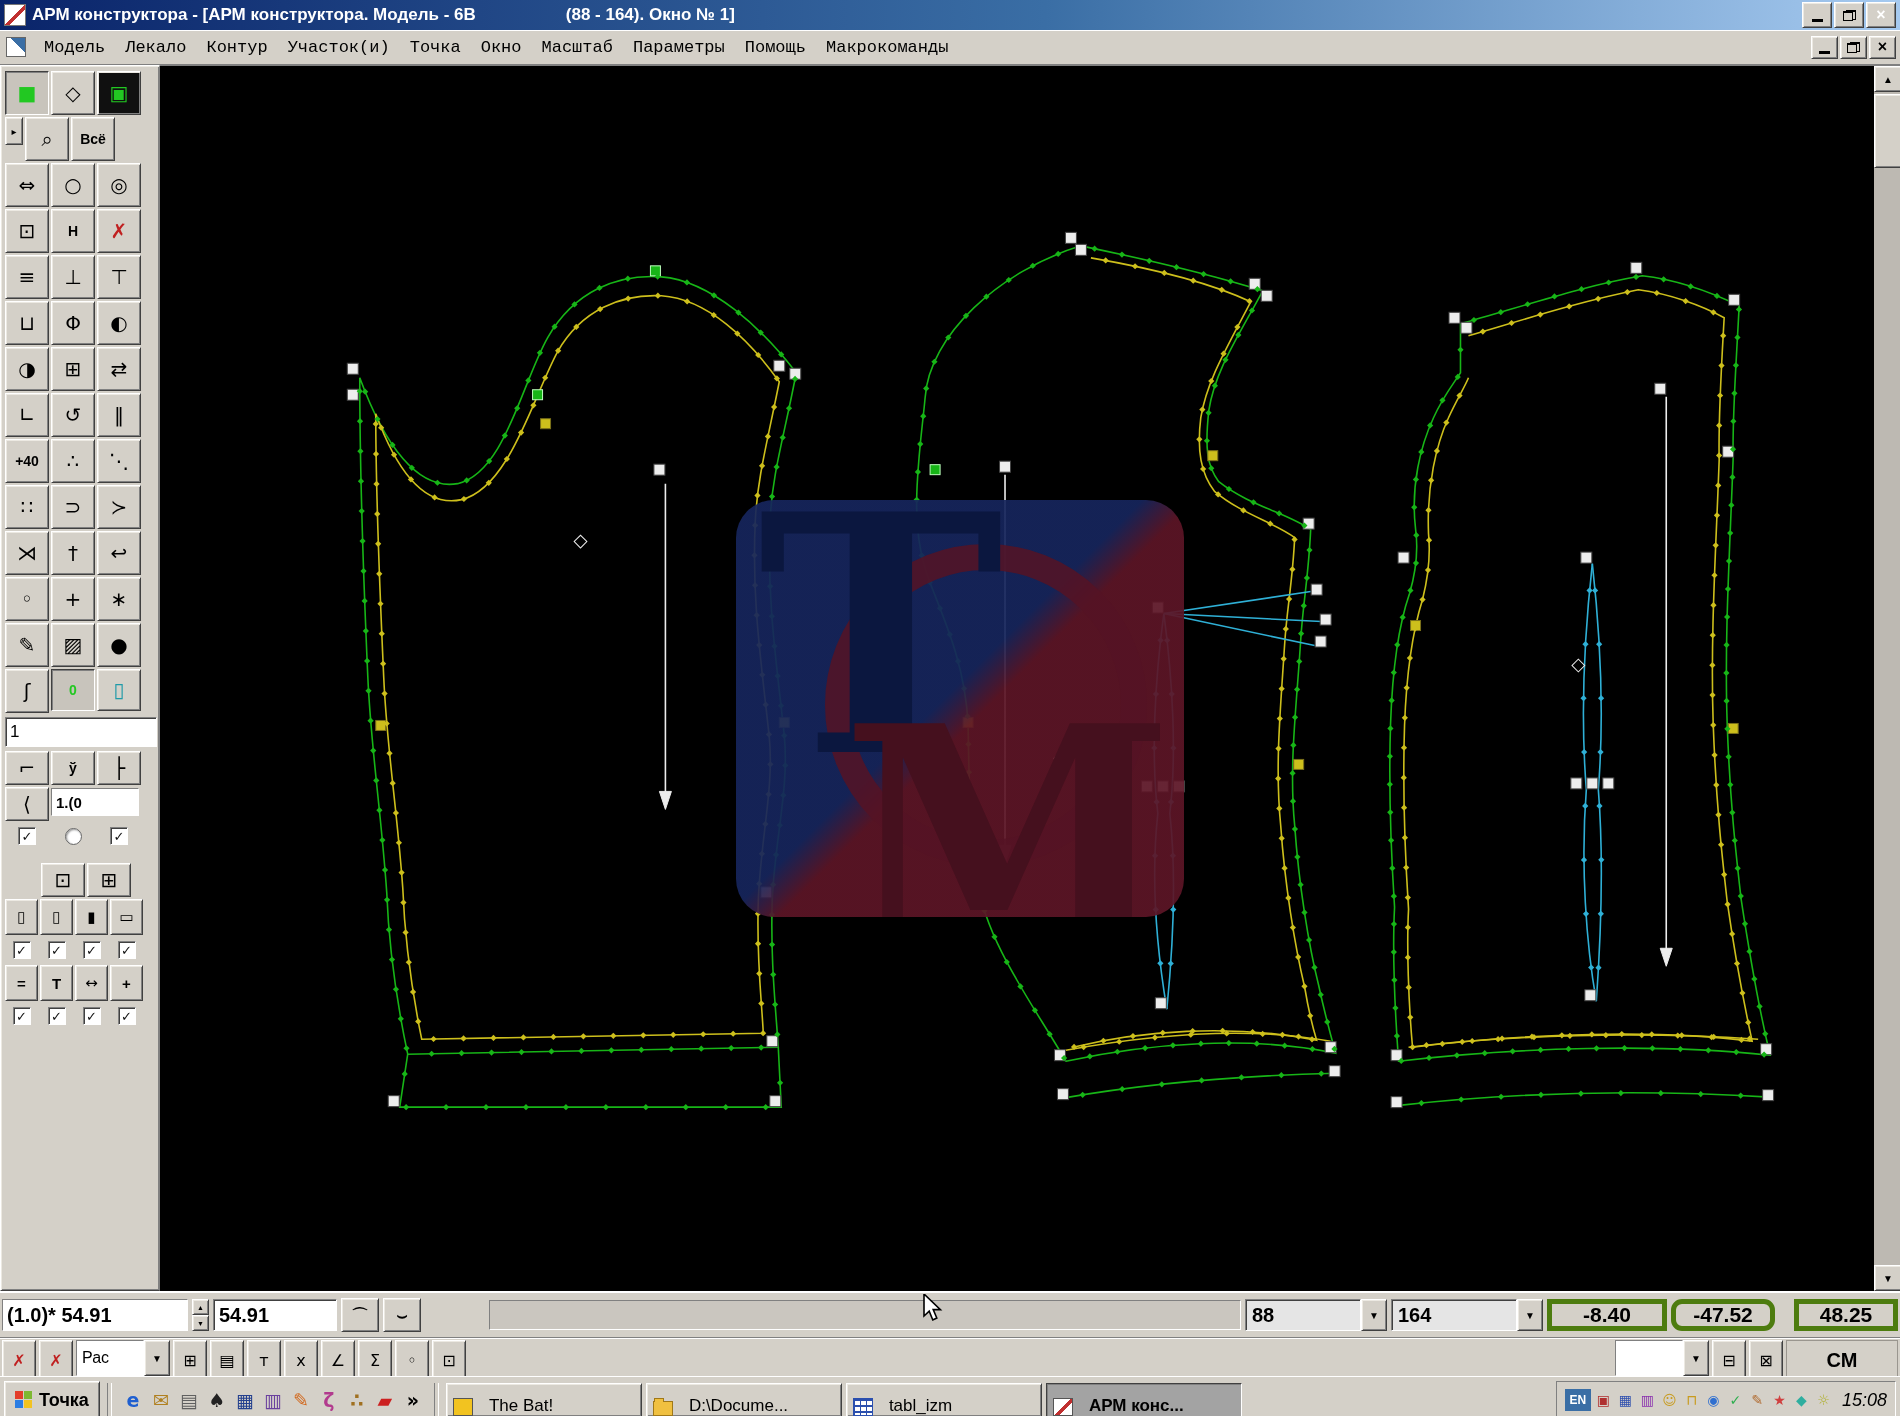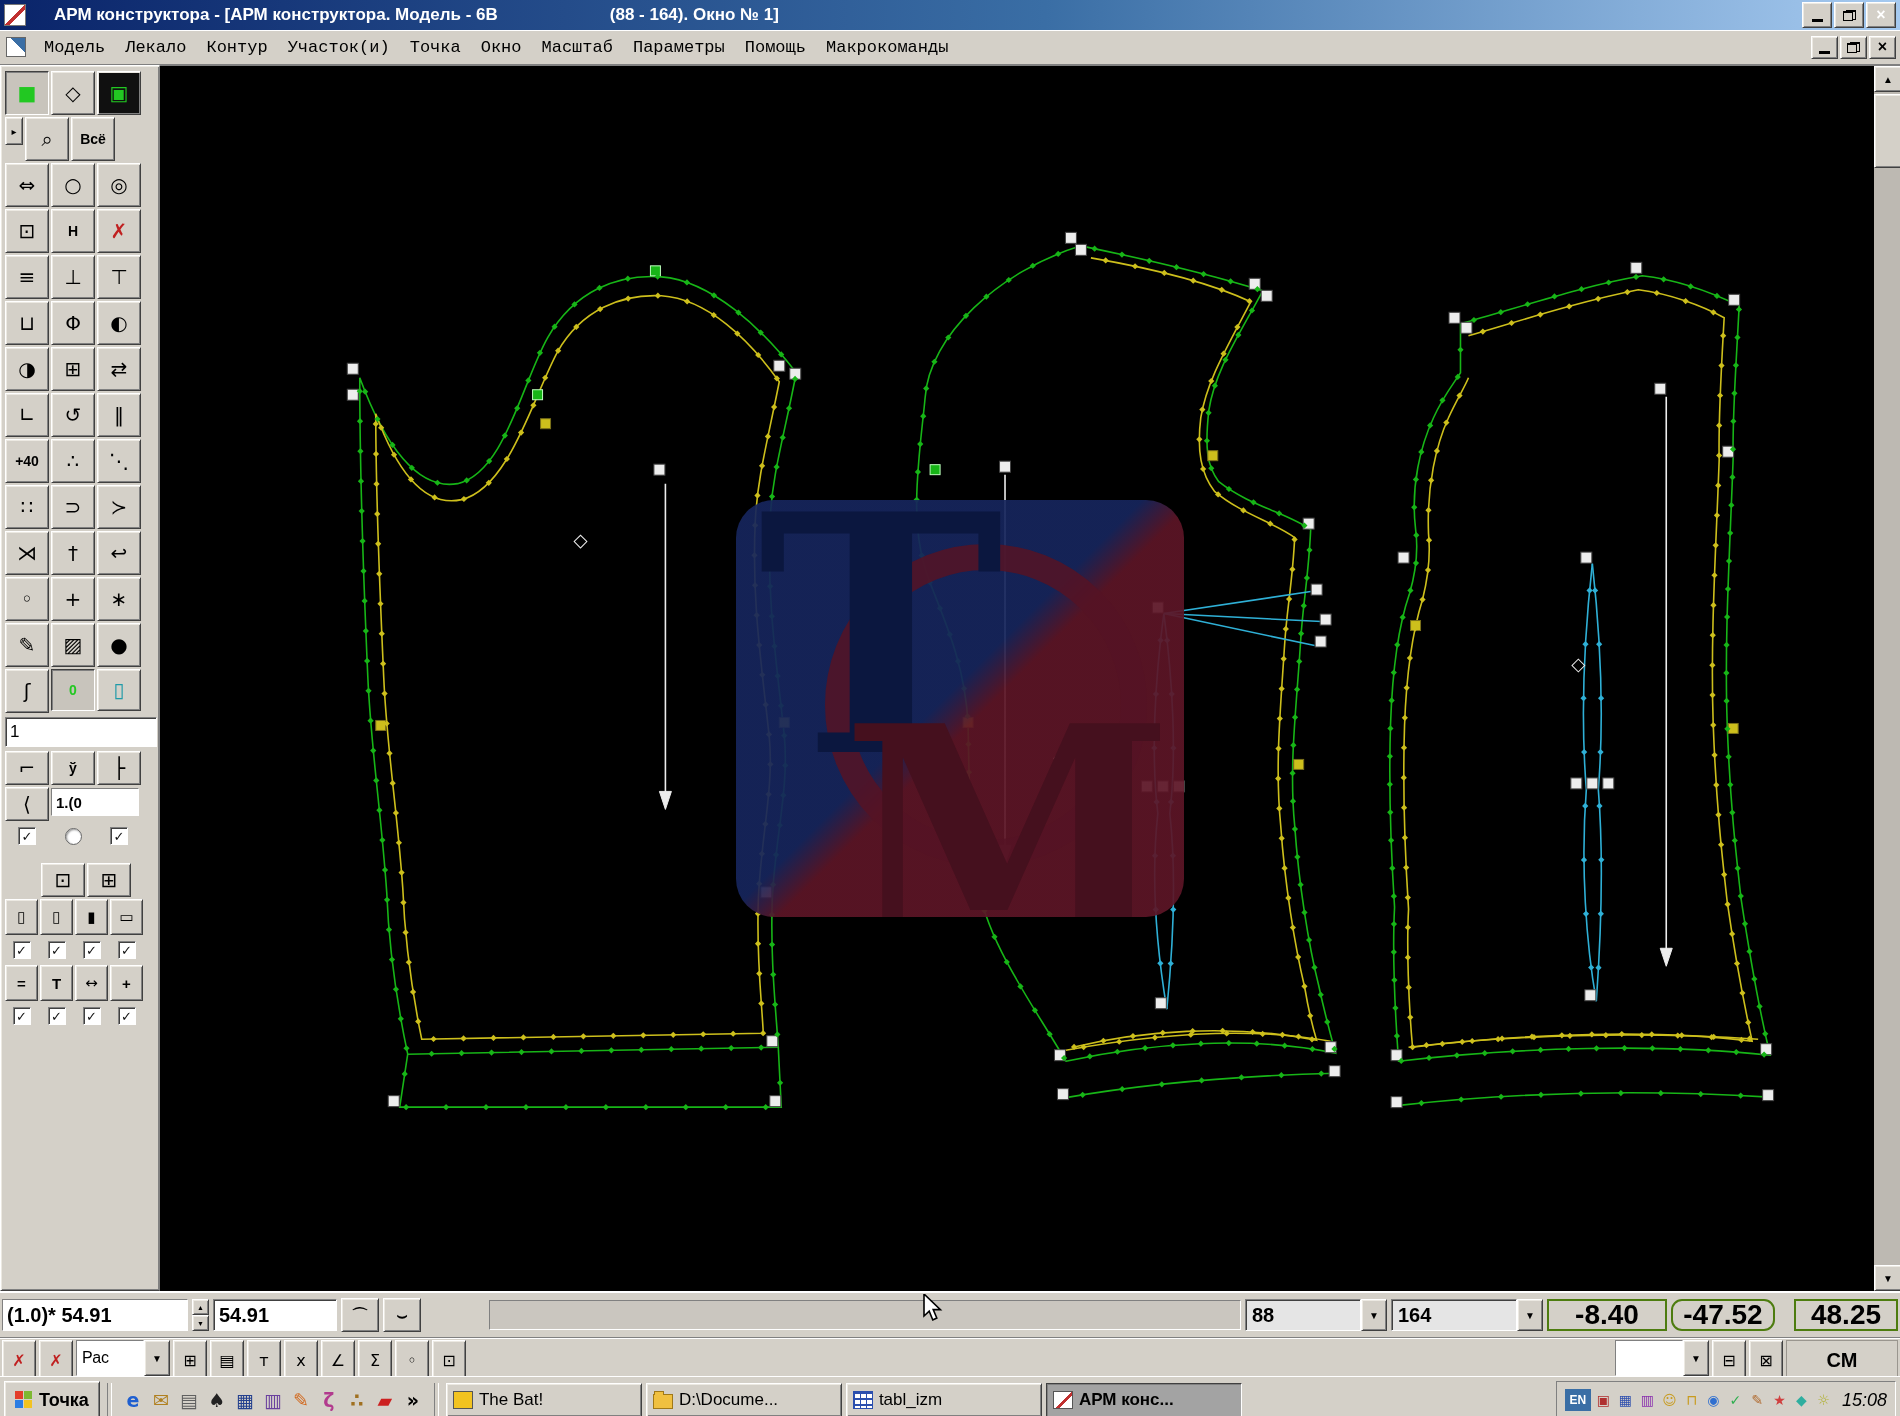--- a/index.html
+++ b/index.html
@@ -5,21 +5,21 @@
   html,body{margin:0;padding:0;background:#000;}
   .screen{position:relative;width:1900px;height:1416px;background:#d4d0c8;overflow:hidden;
           font-family:"Liberation Sans","DejaVu Sans",sans-serif;color:#000;}
   
   .raised{background:#d4d0c8;border:1px solid;border-color:#fff #404040 #404040 #fff;
           box-shadow:inset 1px 1px 0 #ece9e2, inset -1px -1px 0 #808080;}
   .pressed{border-color:#404040 #fff #fff #404040 !important;
           box-shadow:inset 1px 1px 0 #808080 !important;background:#c8c4bc !important;}
   
   .titlebar{height:30px;background:linear-gradient(90deg,#0a246a,#3a6ea5 55%,#a6caf0);
-            display:flex;align-items:center;padding:0 4px;color:#fff;font-weight:bold;font-size:17px;gap:22px;}
+            display:flex;align-items:center;padding:0 4px;color:#fff;font-weight:bold;font-size:17px;}
   .app-ico16{width:20px;height:20px;background:
       linear-gradient(135deg,#fff 50%,#c03030 50%,#c03030 62%,#fff 62%),#fff;
       border:1px solid #777;margin-right:6px;flex:0 0 auto;}
   .t-left{white-space:nowrap;}
   .t-right{white-space:nowrap;margin-left:90px;}
   .winbtns{margin-left:auto;display:flex;gap:2px;}
   .wbtn{width:28px;height:24px;display:flex;align-items:center;justify-content:center;cursor:default;}
   .ico-minbar{width:11px;height:3px;background:#000;margin-top:10px;}
   .ico-restore{position:relative;width:13px;height:11px;}
   .ico-restore::before{content:"";position:absolute;right:0;top:0;width:8px;height:7px;border:1px solid #000;border-top-width:2px;}
@@ -96,22 +96,22 @@
         font-family:"DejaVu Sans",sans-serif;}
   .track{flex:1;height:28px;margin-left:64px;background:#cac6bf;border:1px solid;
          border-color:#808080 #fff #fff #808080;}
   .combo{display:flex;height:32px;}
   .combo-text{background:#e5e5e5;border:1px solid;border-color:#808080 #fff #fff #808080;
               box-shadow:inset 1px 1px 0 #404040;display:flex;align-items:center;padding:0 6px;
               font-size:20px;font-weight:bold;box-sizing:border-box;}
   .drop-btn{width:24px;display:flex;align-items:center;justify-content:center;font-size:10px;
             background:#d4d0c8;border:1px solid;border-color:#fff #404040 #404040 #fff;
             box-shadow:inset 1px 1px 0 #ece9e2, inset -1px -1px 0 #808080;}
-  .num-cell{height:32px;display:flex;align-items:center;justify-content:center;font-size:28px;
-            font-weight:bold;background:#d4d0c8;border:2px solid #4d7c0f;box-sizing:border-box;}
+  .num-cell{height:32px;display:flex;align-items:center;justify-content:center;font-size:21px;
+            font-weight:bold;background:#d4d0c8;border:5px solid #4d7c0f;box-sizing:border-box;}
   
   .row2{height:36px;background:#d4d0c8;border-top:1px solid #808080;box-shadow:inset 0 1px 0 #fff;
         display:flex;align-items:flex-start;padding:2px 2px 0;gap:3px;overflow:hidden;}
   .r2-btn{width:32px;height:38px;display:flex;align-items:center;justify-content:center;font-size:16px;
           font-family:"DejaVu Sans",sans-serif;background:#d4d0c8;border:1px solid;
           border-color:#fff #404040 #404040 #fff;box-shadow:inset 1px 1px 0 #ece9e2, inset -1px -1px 0 #808080;}
   .r2-combo{display:flex;height:36px;}
   .r2-combo .r2-combo-text{background:#fff;border:1px solid;border-color:#808080 #fff #fff #808080;
           width:68px;display:flex;align-items:center;padding:0 5px;font-size:16px;box-sizing:border-box;}
   .r2-flex{flex:1;}
@@ -122,21 +122,21 @@
            padding:0 4px;gap:4px;font-size:17px;}
   .startbtn{height:36px;display:flex;align-items:center;gap:6px;padding:0 10px;font-weight:bold;font-size:18px;}
   .winflag{width:18px;height:18px;display:grid;grid-template-columns:8px 8px;grid-template-rows:8px 8px;gap:1px;}
   .winflag span:nth-child(1){background:#e33e2b;}
   .winflag span:nth-child(2){background:#7eb832;}
   .winflag span:nth-child(3){background:#2b7de3;}
   .winflag span:nth-child(4){background:#f2c320;}
   .tb-div{width:3px;height:34px;border-left:1px solid #808080;border-right:1px solid #fff;margin:0 3px;}
   .ql{width:28px;height:30px;display:flex;align-items:center;justify-content:center;font-size:19px;
       font-family:"DejaVu Sans",sans-serif;font-weight:bold;}
-  .task{width:196px;height:34px;display:flex;align-items:center;gap:6px;padding:0 6px;box-sizing:border-box;
+  .task{width:196px;height:34px;display:flex;align-items:flex-end;gap:16px;padding:0 6px;box-sizing:border-box;
         white-space:nowrap;overflow:hidden;font-size:17px;}
   .task.active{font-weight:bold;border-color:#404040 #fff #fff #404040;
         box-shadow:inset 1px 1px 0 #808080;background:#a3a3a3;}
   .tico{width:18px;height:16px;flex:0 0 auto;}
   .tico.bat{background:#f2c320;border:1px solid #555;display:flex;align-items:center;justify-content:center;
             font-size:11px;font-weight:bold;color:#111;}
   .tico.folder{background:#f0c040;border:1px solid #a07818;position:relative;height:13px;margin-top:2px;}
   .tico.folder::before{content:"";position:absolute;top:-4px;left:0;width:8px;height:3px;background:#f0c040;border:1px solid #a07818;border-bottom:none;}
   .tico.table{background:#fff;border:1px solid #2b4fae;background-image:linear-gradient(#2b4fae 2px,transparent 2px),linear-gradient(90deg,#2b4fae 1px,transparent 1px);background-size:6px 6px;}
   .tico.pattern{background:linear-gradient(135deg,#fff 50%,#c03030 50%,#c03030 62%,#fff 62%),#fff;border:1px solid #555;}

